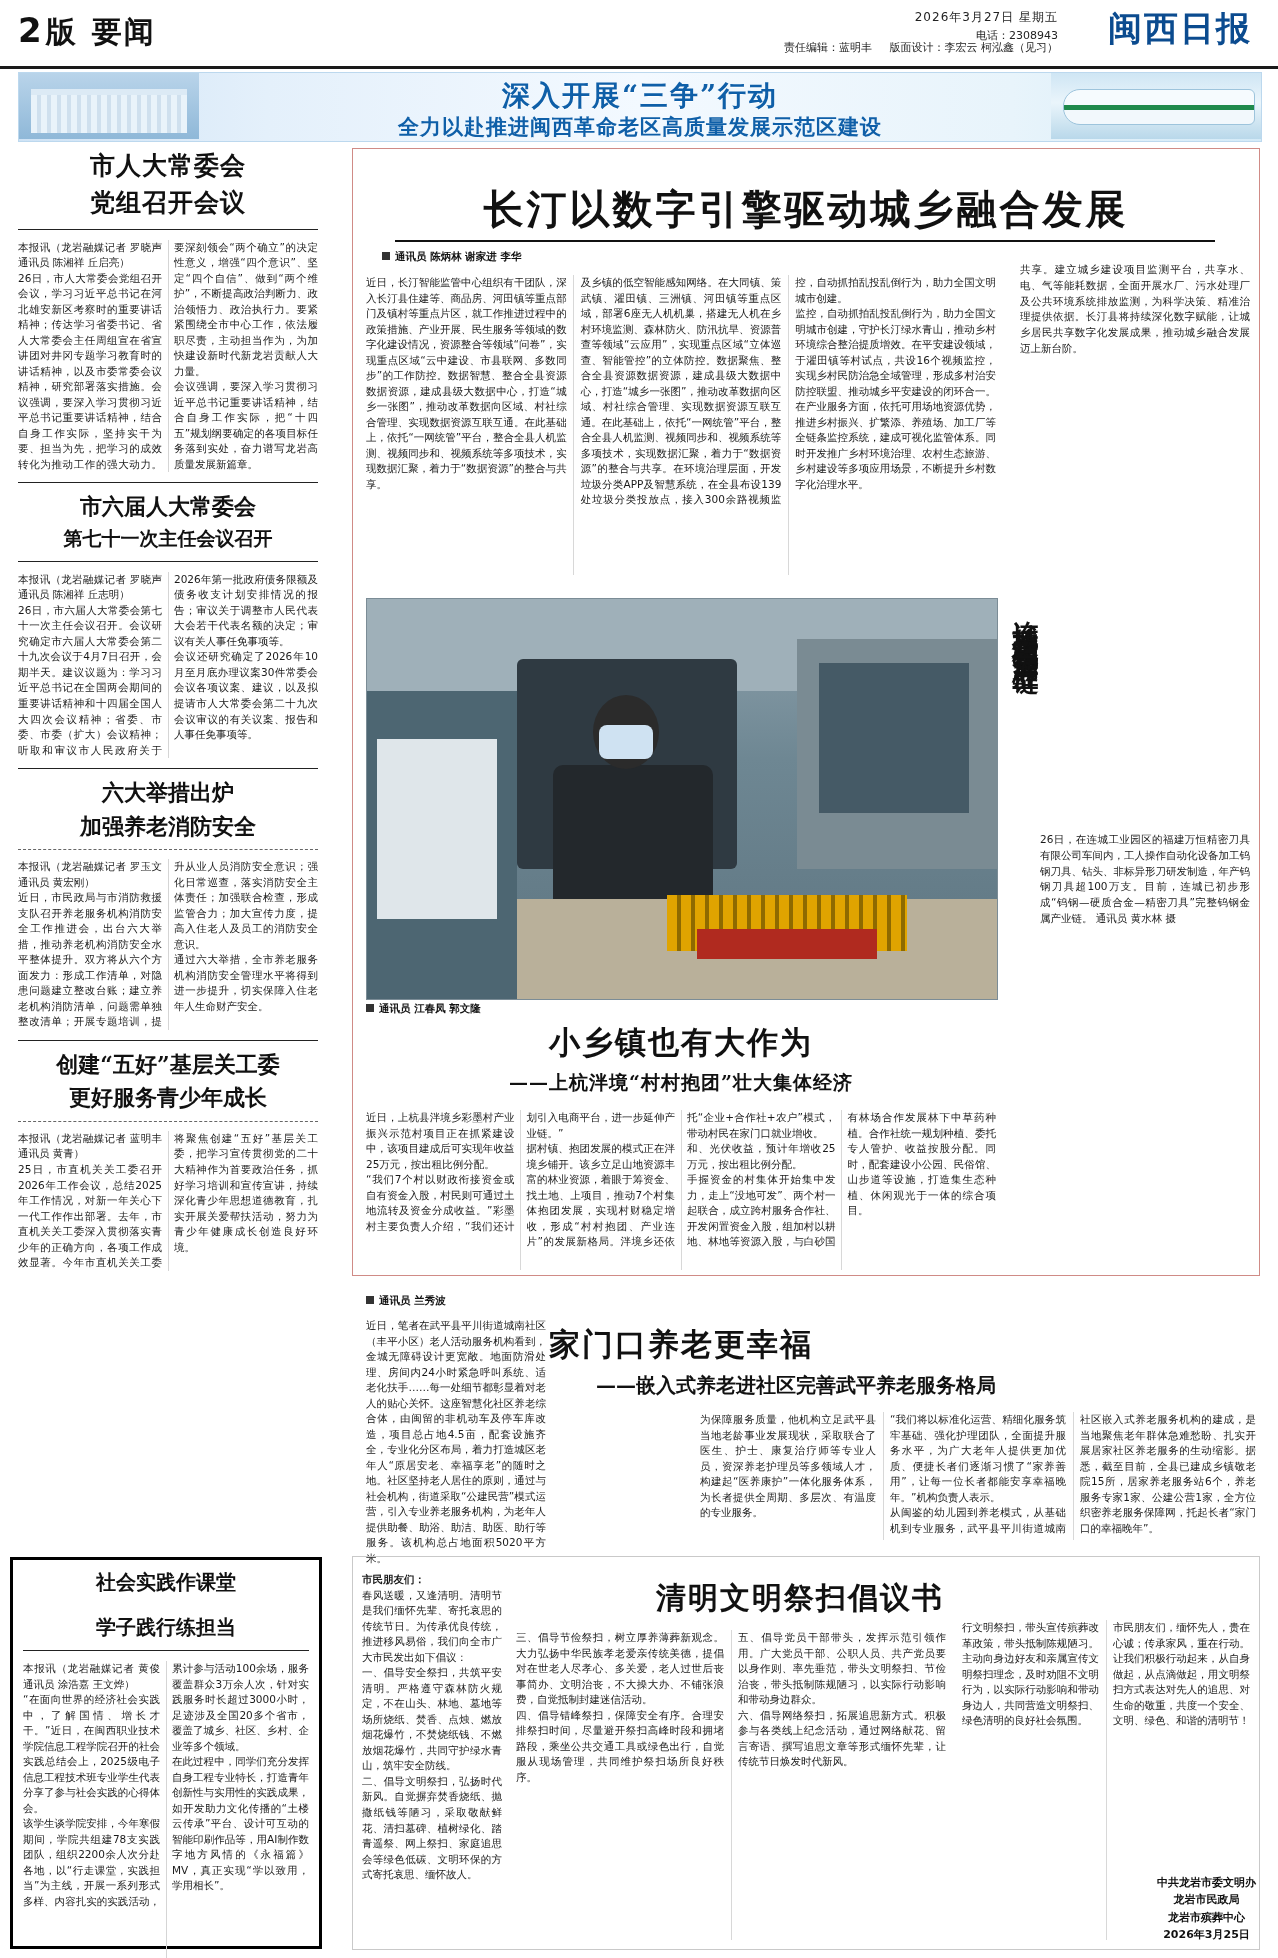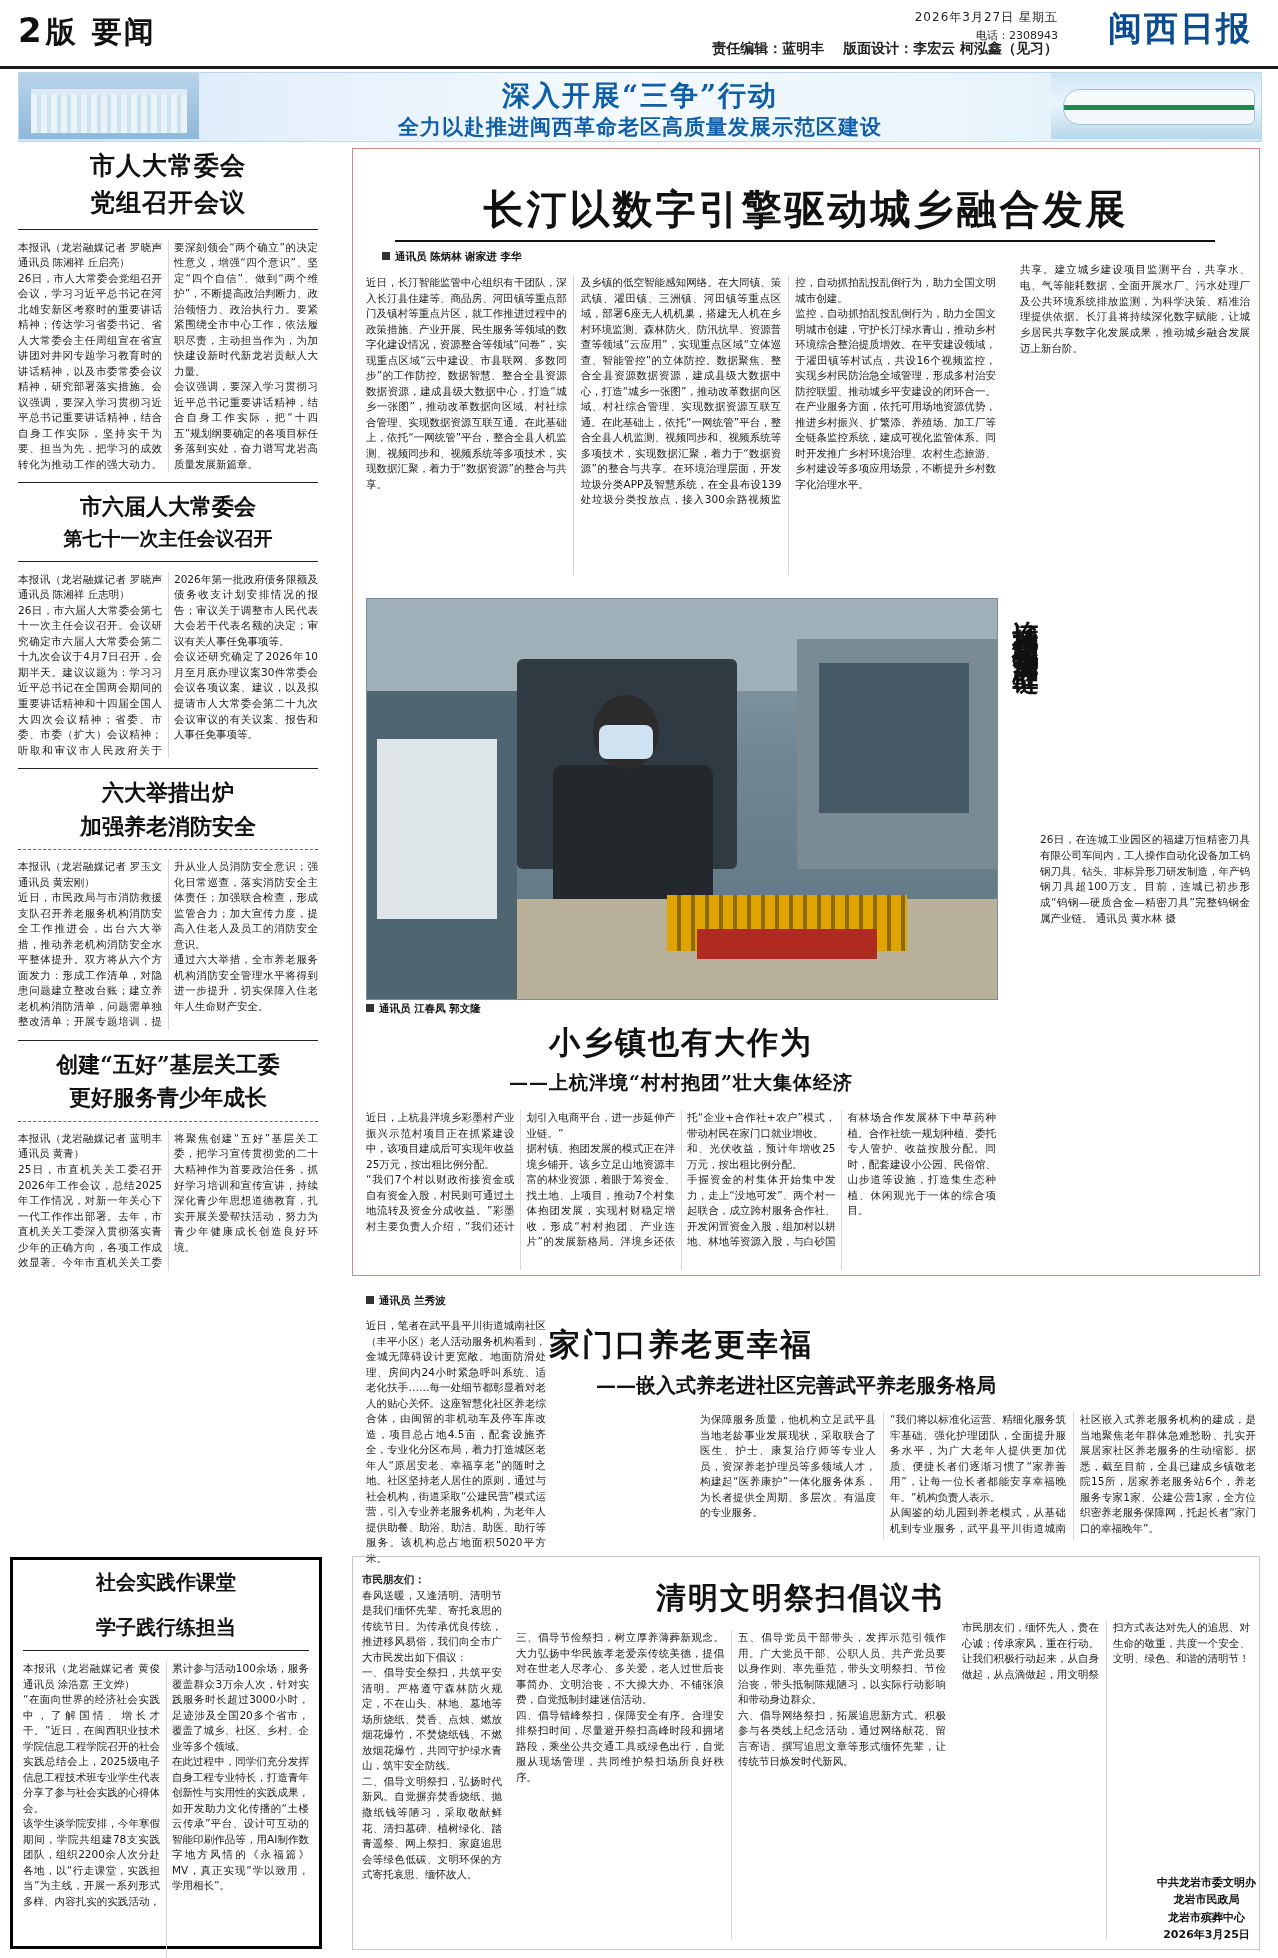--- a/index.html
+++ b/index.html
@@ -28,21 +28,21 @@
   }
   .page-no .label{font-size:30px;letter-spacing:2px;}
   .masthead-meta{
     position:absolute;right:220px;top:8px;text-align:right;
     font-size:11px;line-height:1.6;color:#222;
   }
   .masthead-meta .date{font-size:12px;letter-spacing:1px;}
   .masthead-meta .line2{font-size:11px;}
   .masthead-credits{
     position:absolute;right:220px;top:40px;text-align:right;
-    font-size:14px;color:#222;white-space:nowrap;font-weight:bold;
+    font-size:11px;color:#222;white-space:nowrap;
   }
   .masthead-credits span{margin-left:14px;}
   .paper-name{
     position:absolute;right:26px;top:6px;
     font-size:34px;font-weight:bold;color:#0b4b8f;
     letter-spacing:2px;
     font-family:"DejaVu Serif","Liberation Serif",serif;
   }
 
   
@@ -393,20 +393,21 @@
   </div>
 
   <div class="bb-mid">
     <div class="body-text">三、倡导节俭祭扫，树立厚养薄葬新观念。大力弘扬中华民族孝老爱亲传统美德，提倡对在世老人尽孝心、多关爱，老人过世后丧事简办、文明治丧，不大操大办、不铺张浪费，自觉抵制封建迷信活动。</div>
     <div class="body-text">四、倡导错峰祭扫，保障安全有序。合理安排祭扫时间，尽量避开祭扫高峰时段和拥堵路段，乘坐公共交通工具或绿色出行，自觉服从现场管理，共同维护祭扫场所良好秩序。</div>
     <div class="body-text">五、倡导党员干部带头，发挥示范引领作用。广大党员干部、公职人员、共产党员要以身作则、率先垂范，带头文明祭扫、节俭治丧，带头抵制陈规陋习，以实际行动影响和带动身边群众。</div>
     <div class="body-text">六、倡导网络祭扫，拓展追思新方式。积极参与各类线上纪念活动，通过网络献花、留言寄语、撰写追思文章等形式缅怀先辈，让传统节日焕发时代新风。</div>
   </div>
 
   <div class="bb-right">
+    <div class="body-text">行文明祭扫，带头宣传殡葬改革政策，带头抵制陈规陋习。主动向身边好友和亲属宣传文明祭扫理念，及时劝阻不文明行为，以实际行动影响和带动身边人，共同营造文明祭扫、绿色清明的良好社会氛围。</div>
     <div class="body-text">市民朋友们，缅怀先人，贵在心诚；传承家风，重在行动。让我们积极行动起来，从自身做起，从点滴做起，用文明祭扫方式表达对先人的追思、对生命的敬重，共度一个安全、文明、绿色、和谐的清明节！</div>
   </div>
 
   <div class="bb-sign">
     <div>中共龙岩市委文明办</div>
     <div>龙岩市民政局</div>
     <div>龙岩市殡葬中心</div>
     <div>2026年3月25日</div>
   </div>
 

